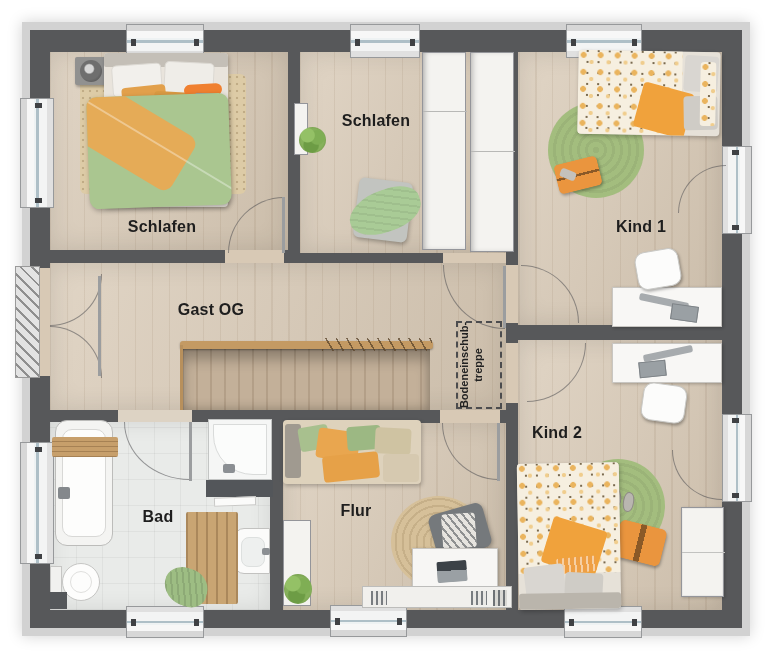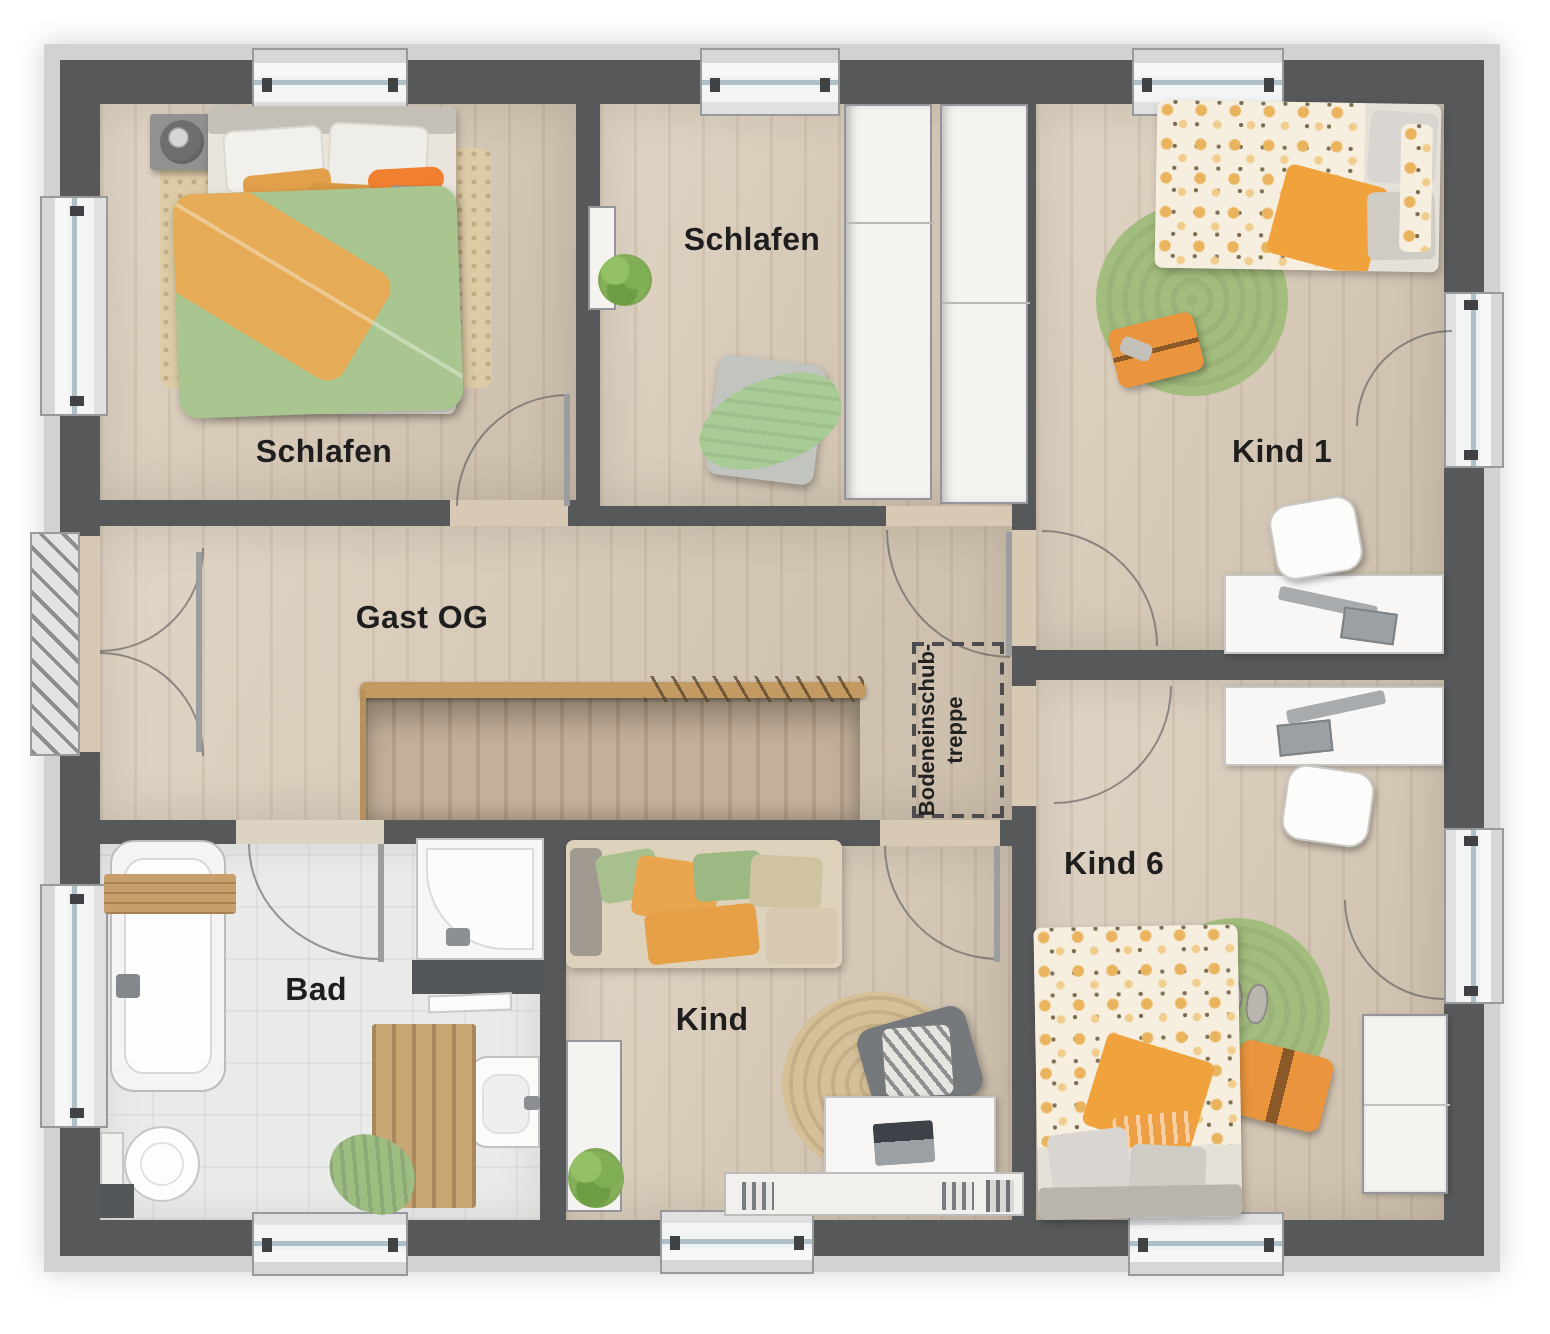--- a/index.html
+++ b/index.html
@@ -282,17 +282,17 @@
   <div class="f" style="left:50px;top:566px;width:12px;height:34px;background:#f1f1ef;border:1px solid #c6c6c4;"></div>
   <div class="f" style="left:62px;top:563px;width:38px;height:38px;background:#fdfdfc;border:1px solid #c6c6c4;border-radius:50%;">
     <div class="f" style="left:7px;top:7px;width:22px;height:22px;border:1px solid #e0e0de;border-radius:50%;"></div>
   </div>
   <div class="f" style="left:50px;top:592px;width:17px;height:17px;background:#54575a;"></div>
 
   <div class="abs room-label" style="left:162px;top:227px;">Schlafen</div>
   <div class="abs room-label" style="left:376px;top:121px;">Schlafen</div>
   <div class="abs room-label" style="left:641px;top:227px;">Kind 1</div>
   <div class="abs room-label" style="left:211px;top:310px;">Gast OG</div>
-  <div class="abs room-label" style="left:557px;top:433px;">Kind 6</div>
-  <div class="abs room-label" style="left:158px;top:496px;">Bad</div>
-  <div class="abs room-label" style="left:356px;top:511px;">Kind</div>
+  <div class="abs room-label" style="left:557px;top:433px;">Kind 2</div>
+  <div class="abs room-label" style="left:158px;top:517px;">Bad</div>
+  <div class="abs room-label" style="left:356px;top:511px;">Flur</div>
 
 </div>
 
 </body></html>

